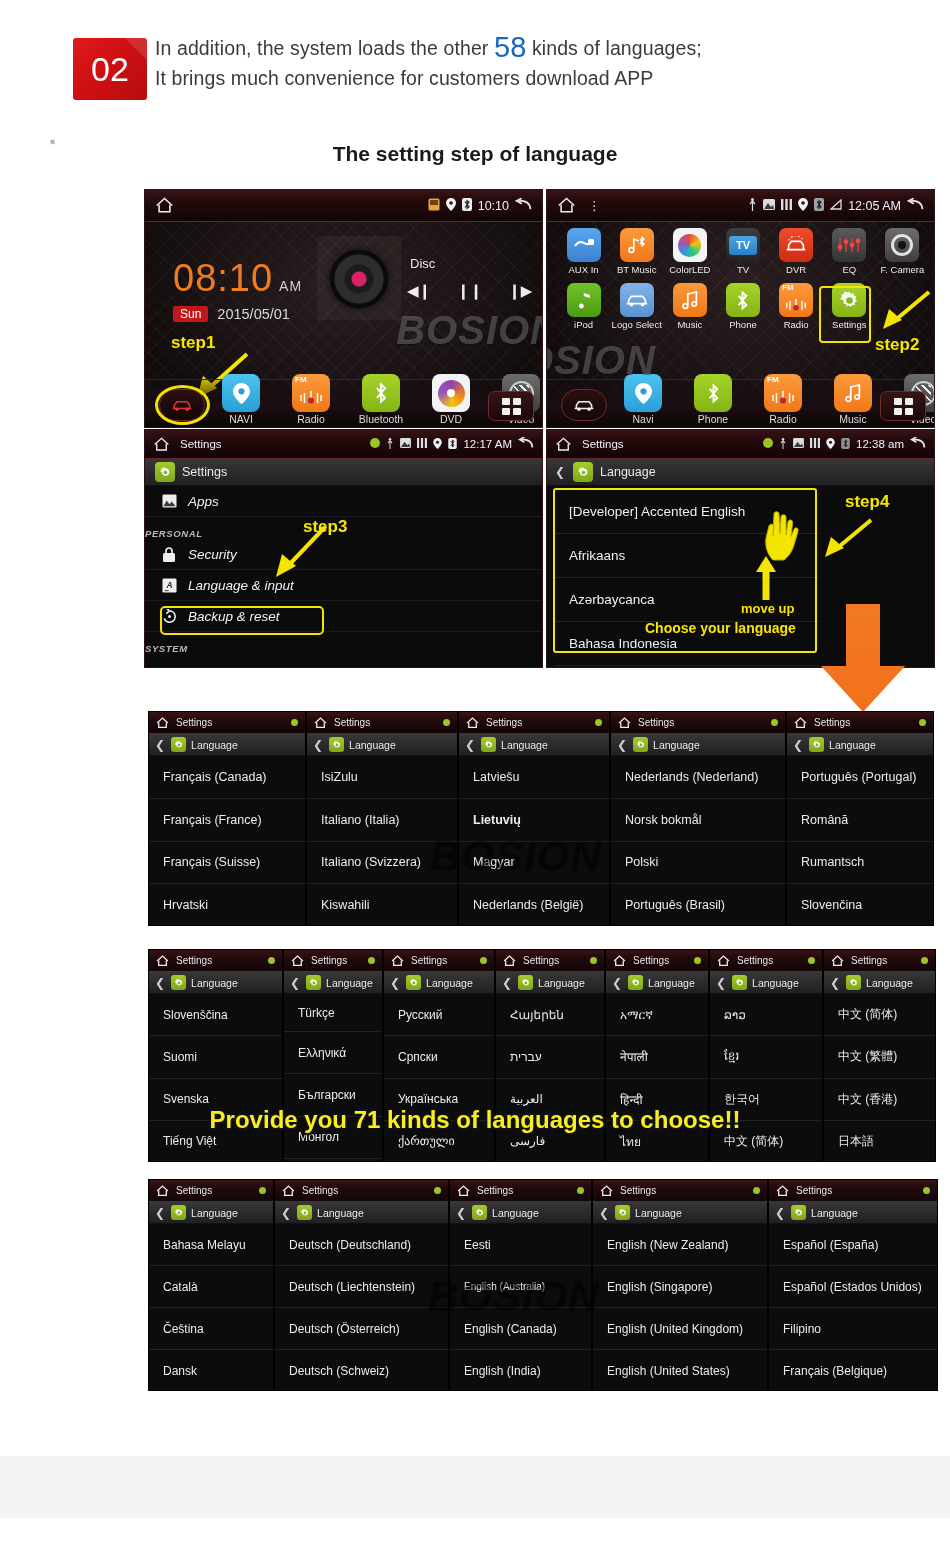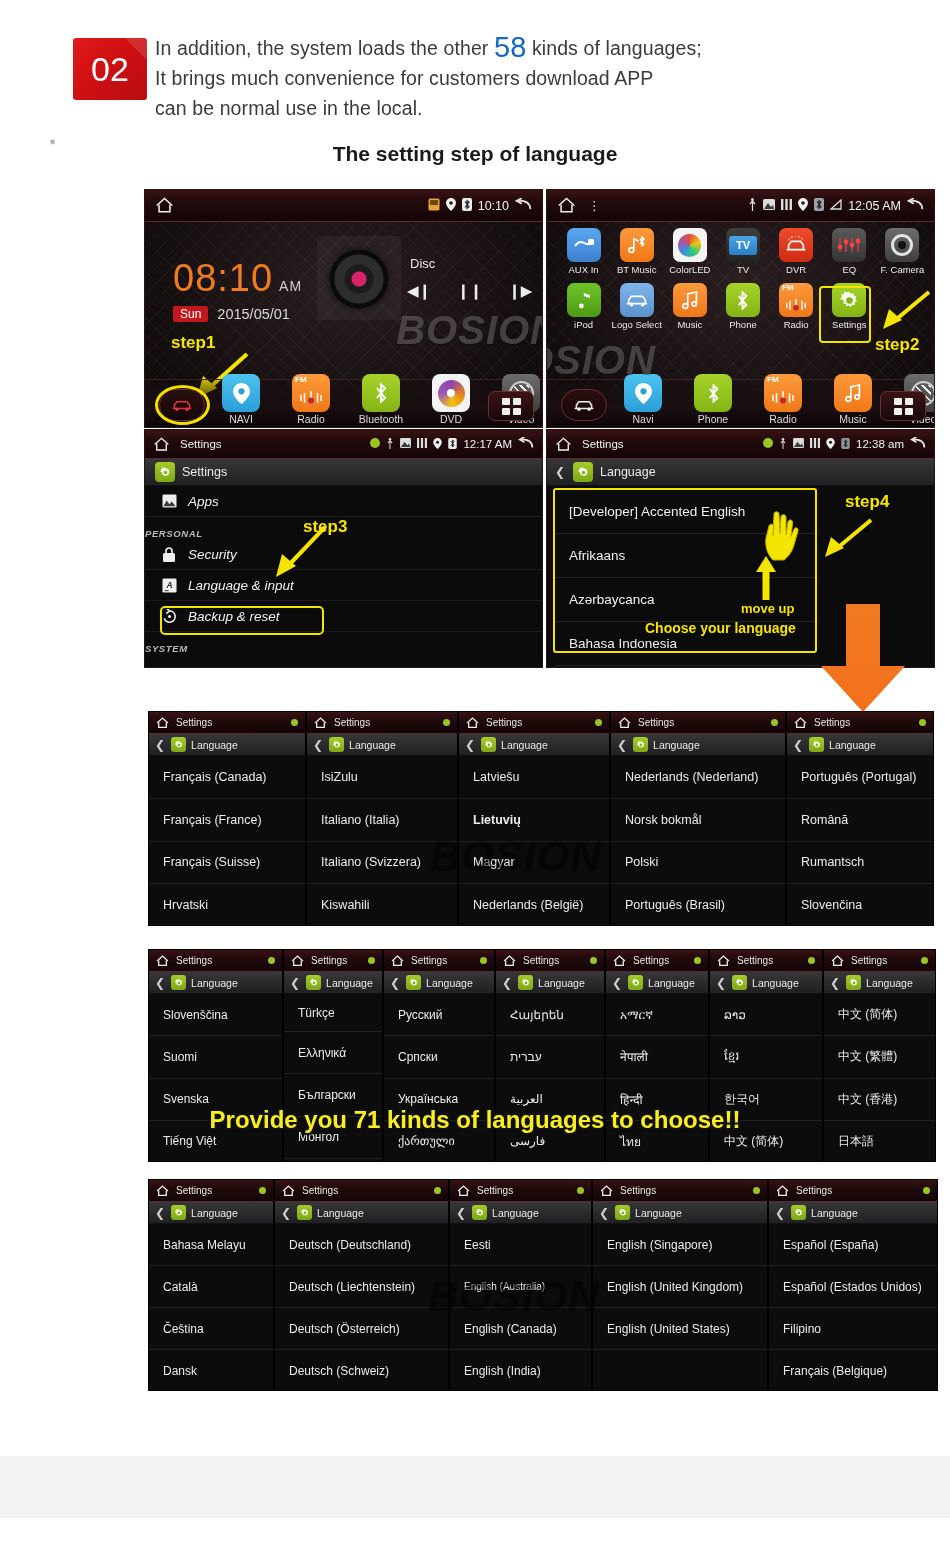--- a/index.html
+++ b/index.html
@@ -170,21 +170,20 @@
       background:#f4f2f5; }
 </style>
 </head>
 <body>
 
 <div class="header">
   <div class="badge">02</div>
   <div class="intro">
     <span>In addition, the system loads the other </span><span class="num58">58</span><span> kinds of languages;</span><br>
     <span>It brings much convenience for customers download APP</span><br>
-    <span>can be normal use in the local.</span>
   </div>
 </div>
 <div class="tiny-mark">✦</div>
 <div class="sect-title">The setting step of language</div>
 
 <div class="screen" id="scr1">
   <div class="tile-bg"></div>
   <div class="statusbar">
     <span class="home-ico">
       <svg width="19" height="17" viewBox="0 0 24 22">
@@ -1255,20 +1254,21 @@
         <span class="chev">❮</span>
         <span class="gear-sq">
           <svg width="10" height="10" viewBox="0 0 24 24">
             <path d="M12 3 l1.6 2.2 2.6-.8 .5 2.7 2.6 .8-1.2 2.4 1.7 2.1-2.3 1.5 .2 2.7-2.7-.2-1.5 2.3-2.1-1.7-2.4 1.2-.8-2.6-2.7-.5 .8-2.6L2 9.9l2.2-1.6L3.4 5.7 6 5.2 6.5 2.5 9.1 3.3z" fill="#fff"></path>
             <circle cx="12" cy="12" r="3.4" fill="#84b415"></circle>
           </svg>
         </span>
         <span>Language</span>
       </div>
       <div class="lp-list">
+        <div class="lp-row" style="height:42.00px; font-size:12px;">English (New Zealand)</div>
         <div class="lp-row" style="height:42.00px; font-size:12px;">English (Singapore)</div>
         <div class="lp-row" style="height:42.00px; font-size:12px;">English (United Kingdom)</div>
         <div class="lp-row" style="height:42.00px; font-size:12px;">English (United States)</div>
       </div>
     </div>
     <div class="lp" style="left: 768px; top: 1179px; width: 170px; height: 212px;">
       <div class="statusbar">
         <span class="home-ico">
           <svg width="13" height="12" viewBox="0 0 24 22">
             <path d="M2 11 L12 2 L22 11" fill="none" stroke="#eee" stroke-width="2.4"></path>

